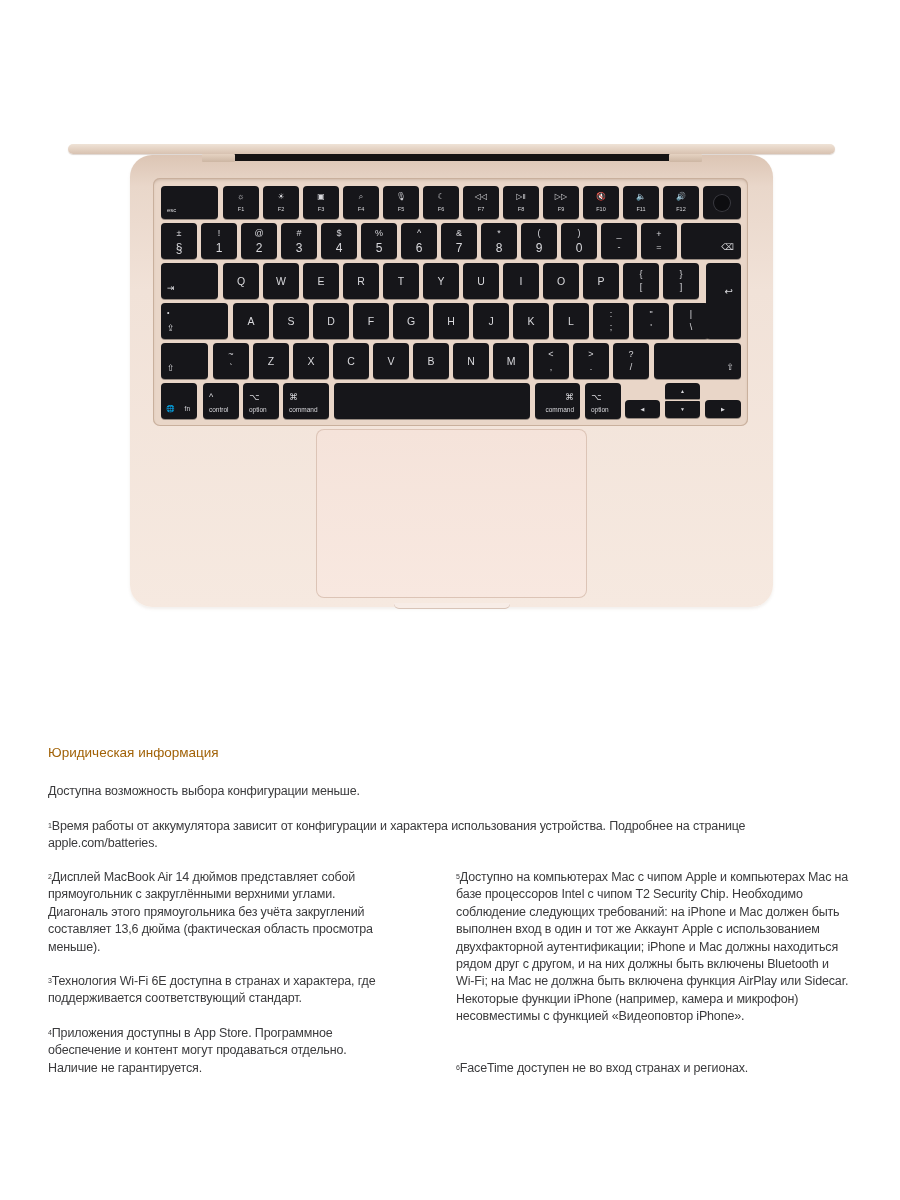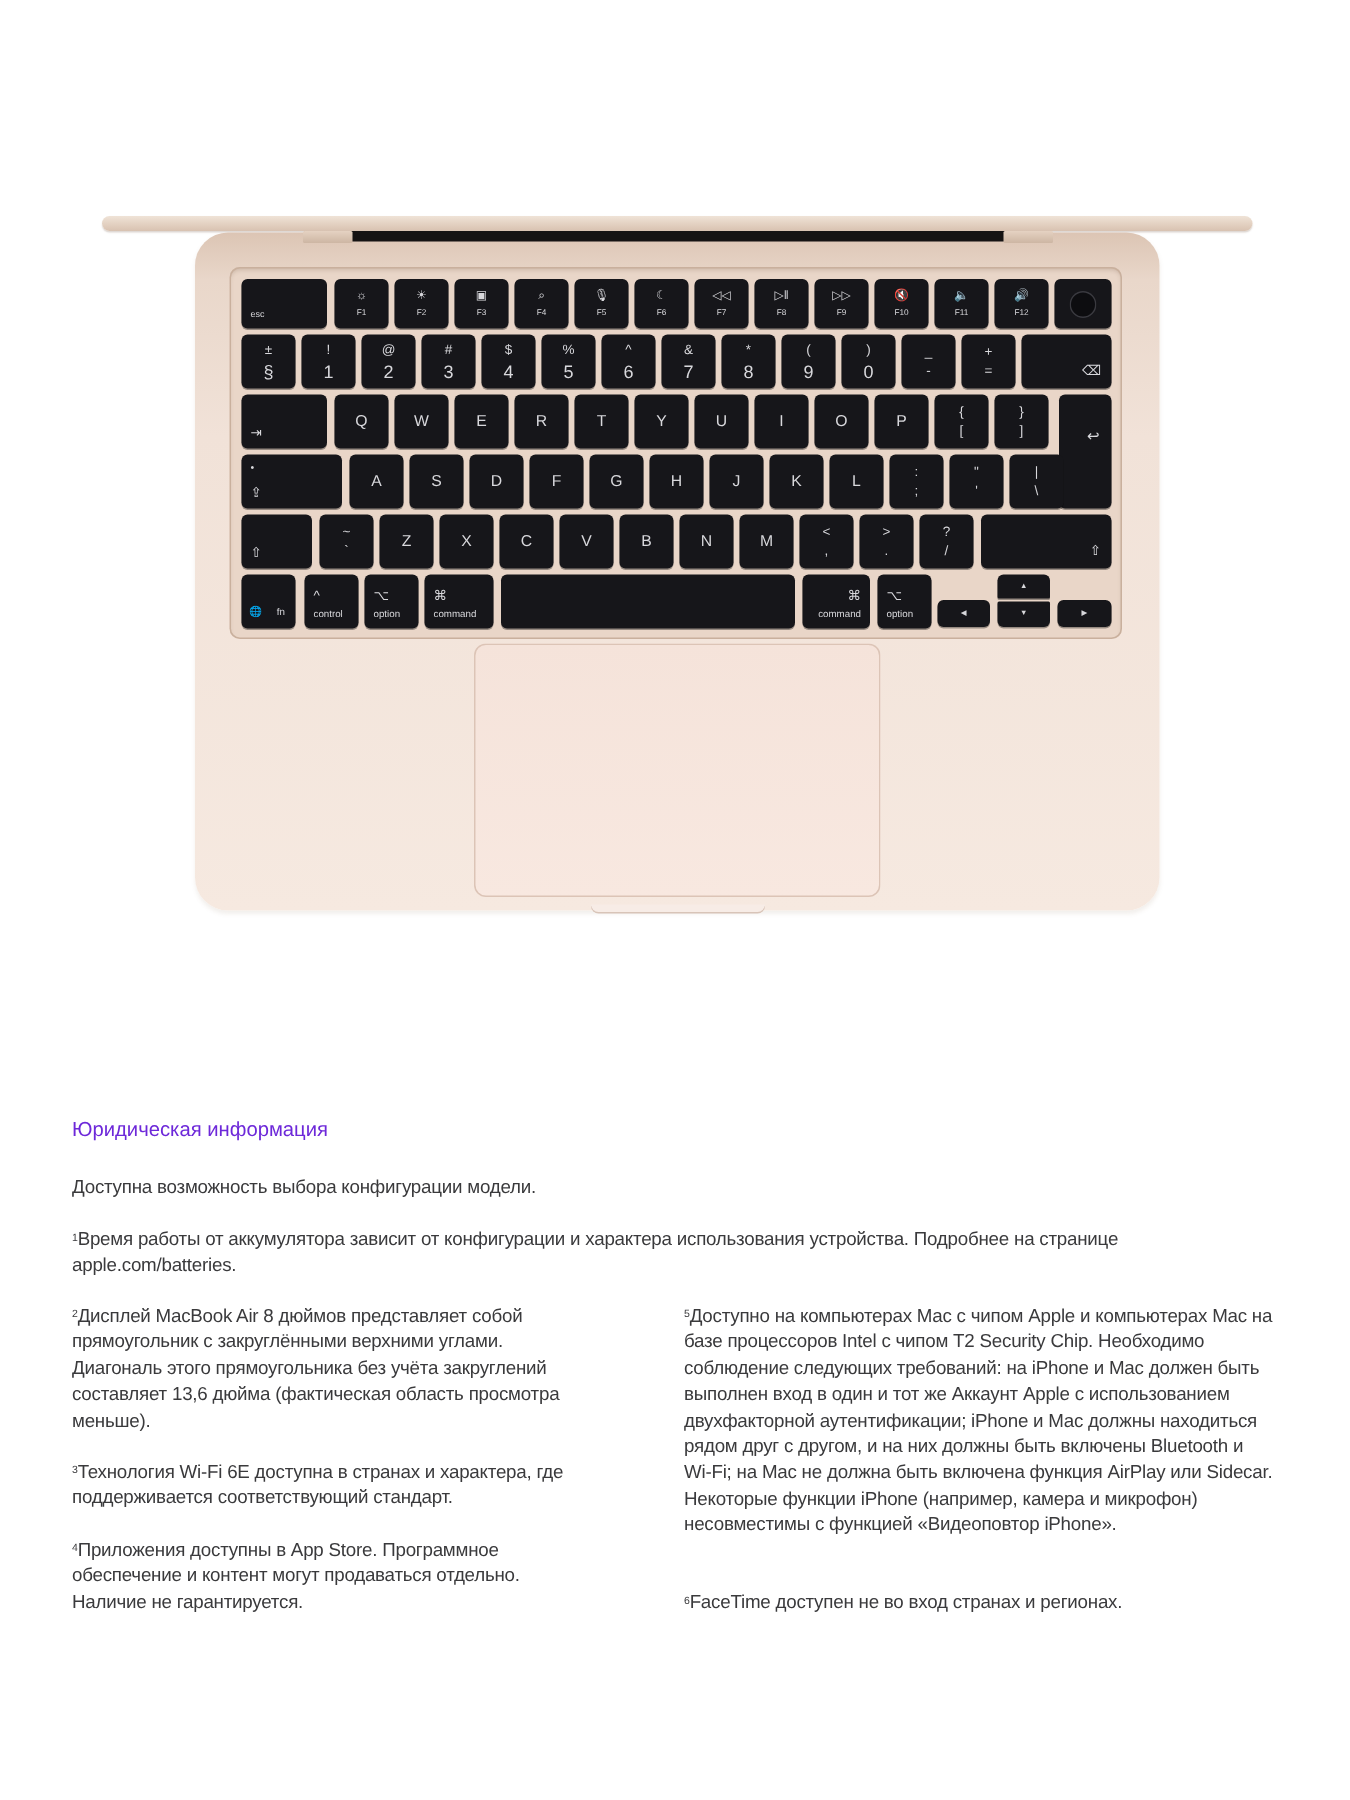--- a/index.html
+++ b/index.html
@@ -27,21 +27,21 @@
   .key.mod{justify-content:flex-end;padding-bottom:6px;box-sizing:border-box;}
   .key.mod .sym{font-size:9px;margin-bottom:5px;}
   .key.mod .lbl{font-size:6.5px;}
   .touchid{width:18px;height:18px;border-radius:50%;background:#0d0d10;box-shadow:inset 0 0 0 1px #3a3a40;}
   .arrow{font-size:5px;}
   .trackpad{position:absolute;left:316px;top:429px;width:271px;height:169px;border-radius:8px;
             background:linear-gradient(#f5e3da,#f8e8e0);box-shadow:inset 0 0 0 1px #dcc4b6;}
   .notch{position:absolute;left:394px;top:603px;width:116px;height:5px;border-radius:0 0 6px 6px;background:#f7ece6;box-shadow:0 1px 0 #d8c4b8;}
 
   .legal{position:absolute;left:48px;top:745px;width:810px;color:#1d1d1f;}
-  .legal h2{margin:0;font-size:13.5px;font-weight:normal;color:#6d28d9;position:absolute;top:0;left:0;}
+  .legal h2{margin:0;font-size:13.5px;font-weight:normal;color:#a16207;position:absolute;top:0;left:0;}
   .p{position:absolute;font-size:12.5px;line-height:17.4px;color:#3a3a3c;letter-spacing:-0.15px;margin:0;}
   .p sup{font-size:7px;vertical-align:top;position:relative;top:-1px;}
 </style>
 </head>
 <body>
 
 <div class="product">
   <div class="lid"></div>
   <div class="body-round"></div>
   <div class="hinge-slot"></div>
@@ -332,25 +332,25 @@
   <div class="key" style="left:705px;top:400px;width:36px;height:18px">
       <span class="arrow">▶</span>
     </div>
 
   <div class="trackpad"></div>
   <div class="notch"></div>
 </div>
 
 <div class="legal">
   <h2>Юридическая информация</h2>
-  <p class="p" style="top:38px;left:0;width:800px">Доступна возможность выбора конфигурации модели.</p>
+  <p class="p" style="top:38px;left:0;width:800px">Доступна возможность выбора конфигурации меньше.</p>
 
   <p class="p" style="top:73px;left:0;width:770px"><sup>1</sup><span>Время работы от аккумулятора зависит от конфигурации и характера использования устройства. Подробнее на странице apple.com/batteries.</span></p>
 
-  <p class="p" style="top:124px;left:0;width:350px"><sup>2</sup><span>Дисплей MacBook Air 8 дюймов представляет собой прямоугольник с закруглёнными верхними углами. Диагональ этого прямоугольника без учёта закруглений составляет 13,6 дюйма (фактическая область просмотра меньше).</span></p>
+  <p class="p" style="top:124px;left:0;width:350px"><sup>2</sup><span>Дисплей MacBook Air 14 дюймов представляет собой прямоугольник с закруглёнными верхними углами. Диагональ этого прямоугольника без учёта закруглений составляет 13,6 дюйма (фактическая область просмотра меньше).</span></p>
 
   <p class="p" style="top:228px;left:0;width:350px"><sup>3</sup><span>Технология Wi‑Fi 6E доступна в странах и характера, где поддерживается соответствующий стандарт.</span></p>
 
   <p class="p" style="top:280px;left:0;width:325px"><sup>4</sup><span>Приложения доступны в App Store. Программное обеспечение и контент могут продаваться отдельно. Наличие не гарантируется.</span></p>
 
   <p class="p" style="top:124px;left:408px;width:400px"><sup>5</sup><span>Доступно на компьютерах Mac с чипом Apple и компьютерах Mac на базе процессоров Intel с чипом T2 Security Chip. Необходимо соблюдение следующих требований: на iPhone и Mac должен быть выполнен вход в один и тот же Аккаунт Apple с использованием двухфакторной аутентификации; iPhone и Mac должны находиться рядом друг с другом, и на них должны быть включены Bluetooth и Wi‑Fi; на Mac не должна быть включена функция AirPlay или Sidecar. Некоторые функции iPhone (например, камера и микрофон) несовместимы с функцией «Видеоповтор iPhone».</span></p>
 
   <p class="p" style="top:315px;left:408px;width:400px"><sup>6</sup><span>FaceTime доступен не во вход странах и регионах.</span></p>
 </div>
 

